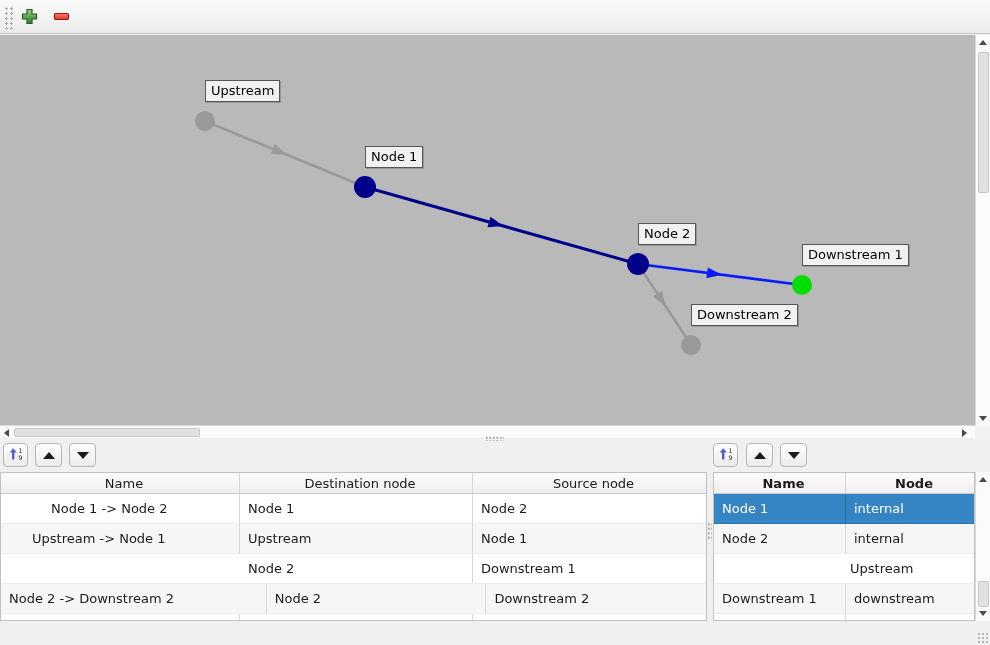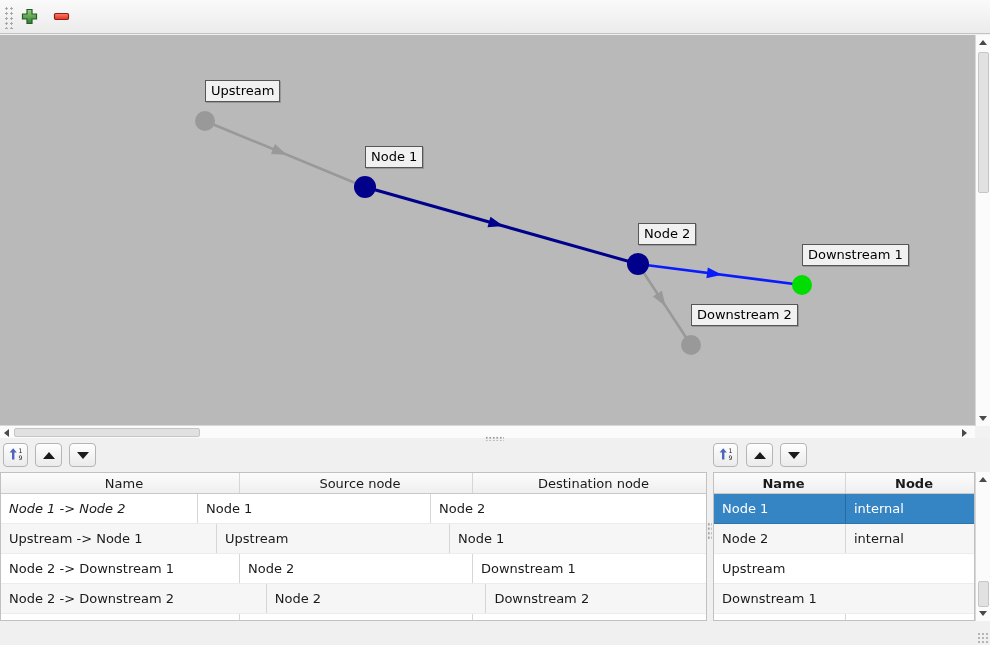--- a/index.html
+++ b/index.html
@@ -45,21 +45,21 @@
 
   
   .gtkbtn { position:absolute; top:443px; height:24px; border:1px solid #b5b5b5; border-radius:4px;
             background:linear-gradient(#fefefe,#ebebeb); display:flex; align-items:center;
             justify-content:center; cursor:default; }
   .tri-up   { width:0; height:0; border-left:6px solid transparent; border-right:6px solid transparent; border-bottom:7px solid #1b1b1b; }
   .tri-down { width:0; height:0; border-left:6px solid transparent; border-right:6px solid transparent; border-top:7px solid #1b1b1b; }
 
   
   .gtktable { position:absolute; top:472px; background:#fff; border:1px solid #c1c1c1; overflow:hidden; }
-  .t-row { display:flex; width:100%; }
+  .t-row { display:flex; width:100%;justify-content:flex-end; }
   .t-head { height:21px; background:linear-gradient(#fcfcfc,#efefef); border-bottom:1px solid #c9c9c9; }
   .t-hcell { display:flex; align-items:center; justify-content:center; border-right:1px solid #cfcfcf; height:100%; }
   .t-hcell:last-child { border-right:none; }
   .bold-head .t-hcell { font-weight:bold; }
   .t-data { height:30px; border-bottom:1px solid #ececec; }
   .t-data.odd { background:#f6f6f6; }
   .t-cell { display:flex; align-items:center; padding-left:8px; border-right:1px solid #d6d6d6; height:100%; overflow:hidden; white-space:nowrap; }
   .t-cell:last-child { border-right:none; }
   .t-data.selected { border-bottom-color:rgba(0,0,0,0.12); }
   .t-data.selected .t-cell { color:#fff; border-right-color:rgba(0,0,0,0.18); }
@@ -174,35 +174,34 @@
   <div class="gtkbtn" style="left:746px; width:27px;">
     <span class="tri-up"></span>
   </div>
   <div class="gtkbtn" style="left:780px; width:27px;">
     <span class="tri-down"></span>
   </div>
 
   <div id="edge-table" class="gtktable" style="left:0; width:707px; height:149px; display:flex; flex-direction:column;">
       <div class="t-row t-head">
         <div class="t-cell t-hcell" style="width: 239px;">Name</div>
+        <div class="t-cell t-hcell" style="width: 233px;">Destination node</div>
         <div class="t-cell t-hcell" style="width: 233px;">Source node</div>
-        <div class="t-cell t-hcell" style="width: 233px;">Destination node</div>
       </div>
       <div class="t-row t-data">
-        <div class="t-cell" style="width: 197px; font-style: italic;">Node 1 -&gt; Node 2</div>
+        <div class="t-cell" style="width: 197px;">Node 1 -&gt; Node 2</div>
         <div class="t-cell" style="width: 233px;">Node 1</div>
         <div class="t-cell" style="width: 233px;">Node 2</div>
       </div>
       <div class="t-row t-data odd">
         <div class="t-cell" style="width: 216px;">Upstream -&gt; Node 1</div>
         <div class="t-cell" style="width: 233px;">Upstream</div>
         <div class="t-cell" style="width: 233px;">Node 1</div>
       </div>
       <div class="t-row t-data">
-        <div class="t-cell" style="width: 239px;">Node 2 -&gt; Downstream 1</div>
         <div class="t-cell" style="width: 233px;">Node 2</div>
         <div class="t-cell" style="width: 233px;">Downstream 1</div>
       </div>
       <div class="t-row t-data odd">
         <div class="t-cell" style="width: 282px;">Node 2 -&gt; Downstream 2</div>
         <div class="t-cell" style="width: 233px;">Node 2</div>
         <div class="t-cell" style="width: 233px;">Downstream 2</div>
       </div>
       <div class="t-row t-filler">
         <div class="t-cell" style="width: 239px;"></div>
@@ -224,20 +223,21 @@
       </div>
       <div class="t-row t-data odd">
         <div class="t-cell" style="width: 132px;">Node 2</div>
         <div class="t-cell" style="width: 128px;">internal</div>
       </div>
       <div class="t-row t-data">
         <div class="t-cell" style="width: 132px;">Upstream</div>
       </div>
       <div class="t-row t-data odd">
         <div class="t-cell" style="width: 132px;">Downstream 1</div>
+        <div class="t-cell" style="width: 128px;">downstream</div>
       </div>
       <div class="t-row t-filler">
         <div class="t-cell" style="width: 132px;"></div>
         <div class="t-cell" style="width: 128px;"></div>
       </div>
     </div>
 
   <div class="vscroll" style="left:975px; top:472px; width:15px; height:149px;">
     <span class="arr arr-up" style="left:3px; top:5px;"></span>
     <div class="sb-thumb" style="left:2px; right:1px; top:109px; height:26px;"></div>

